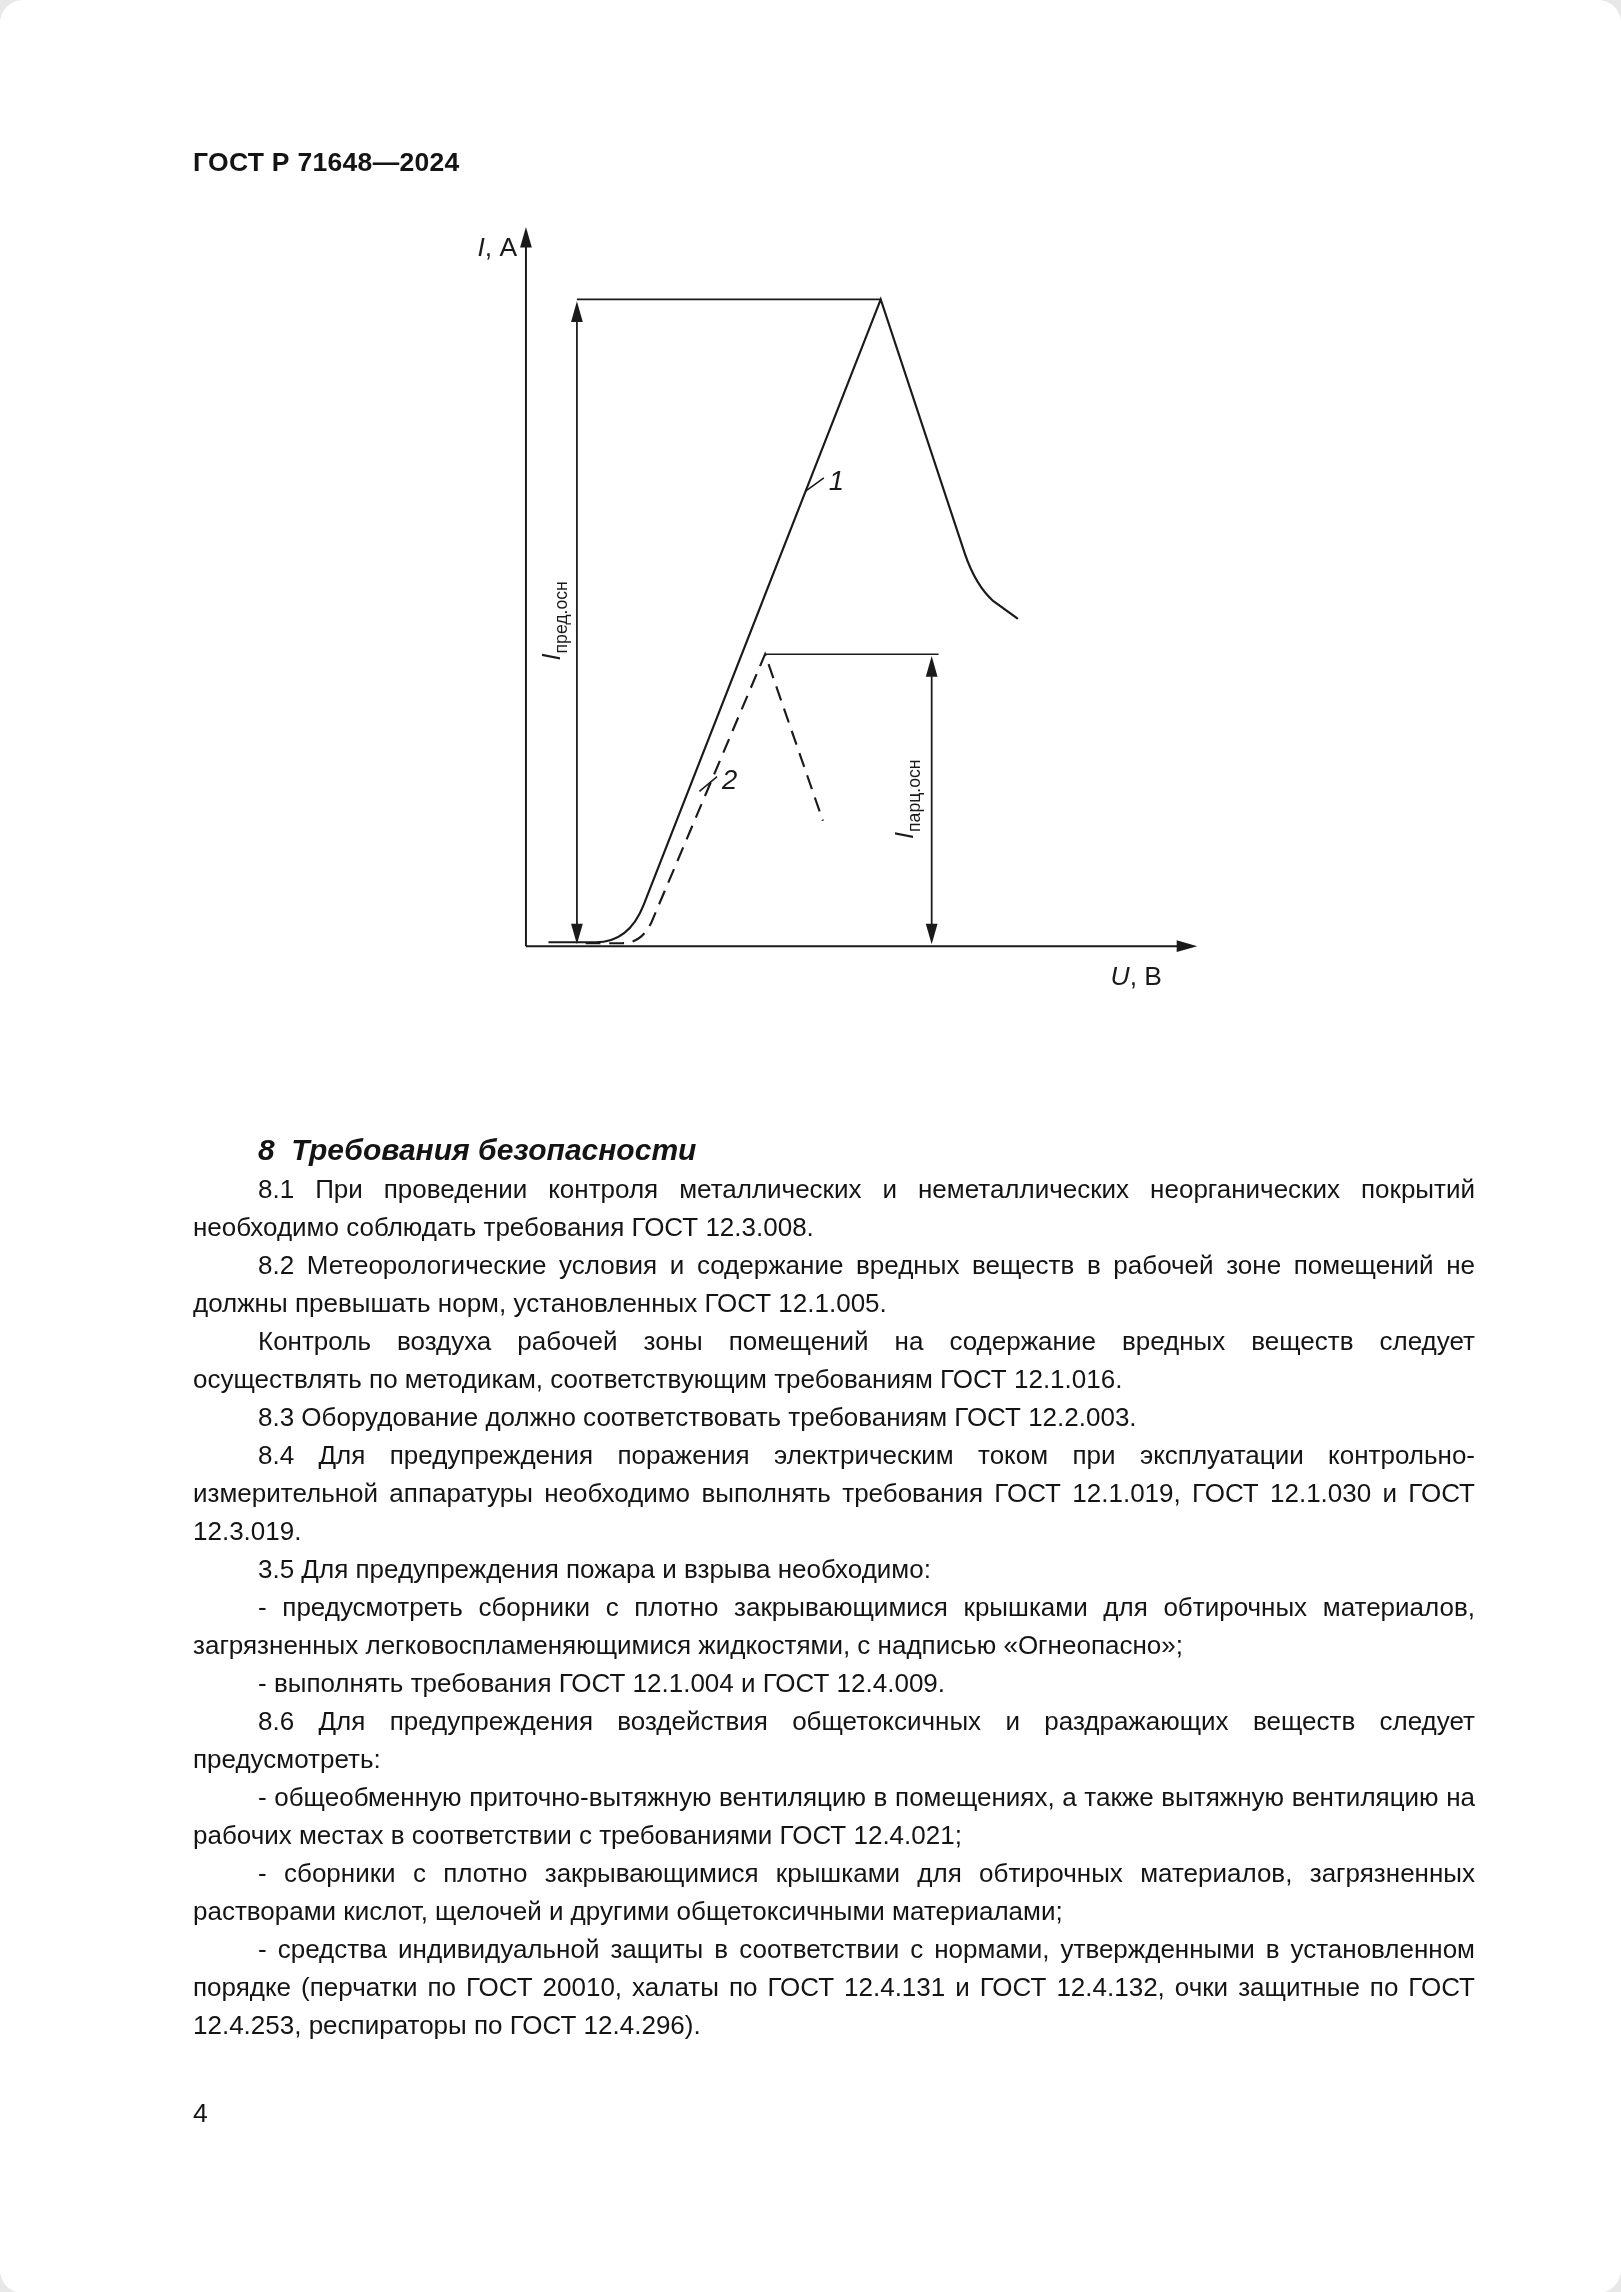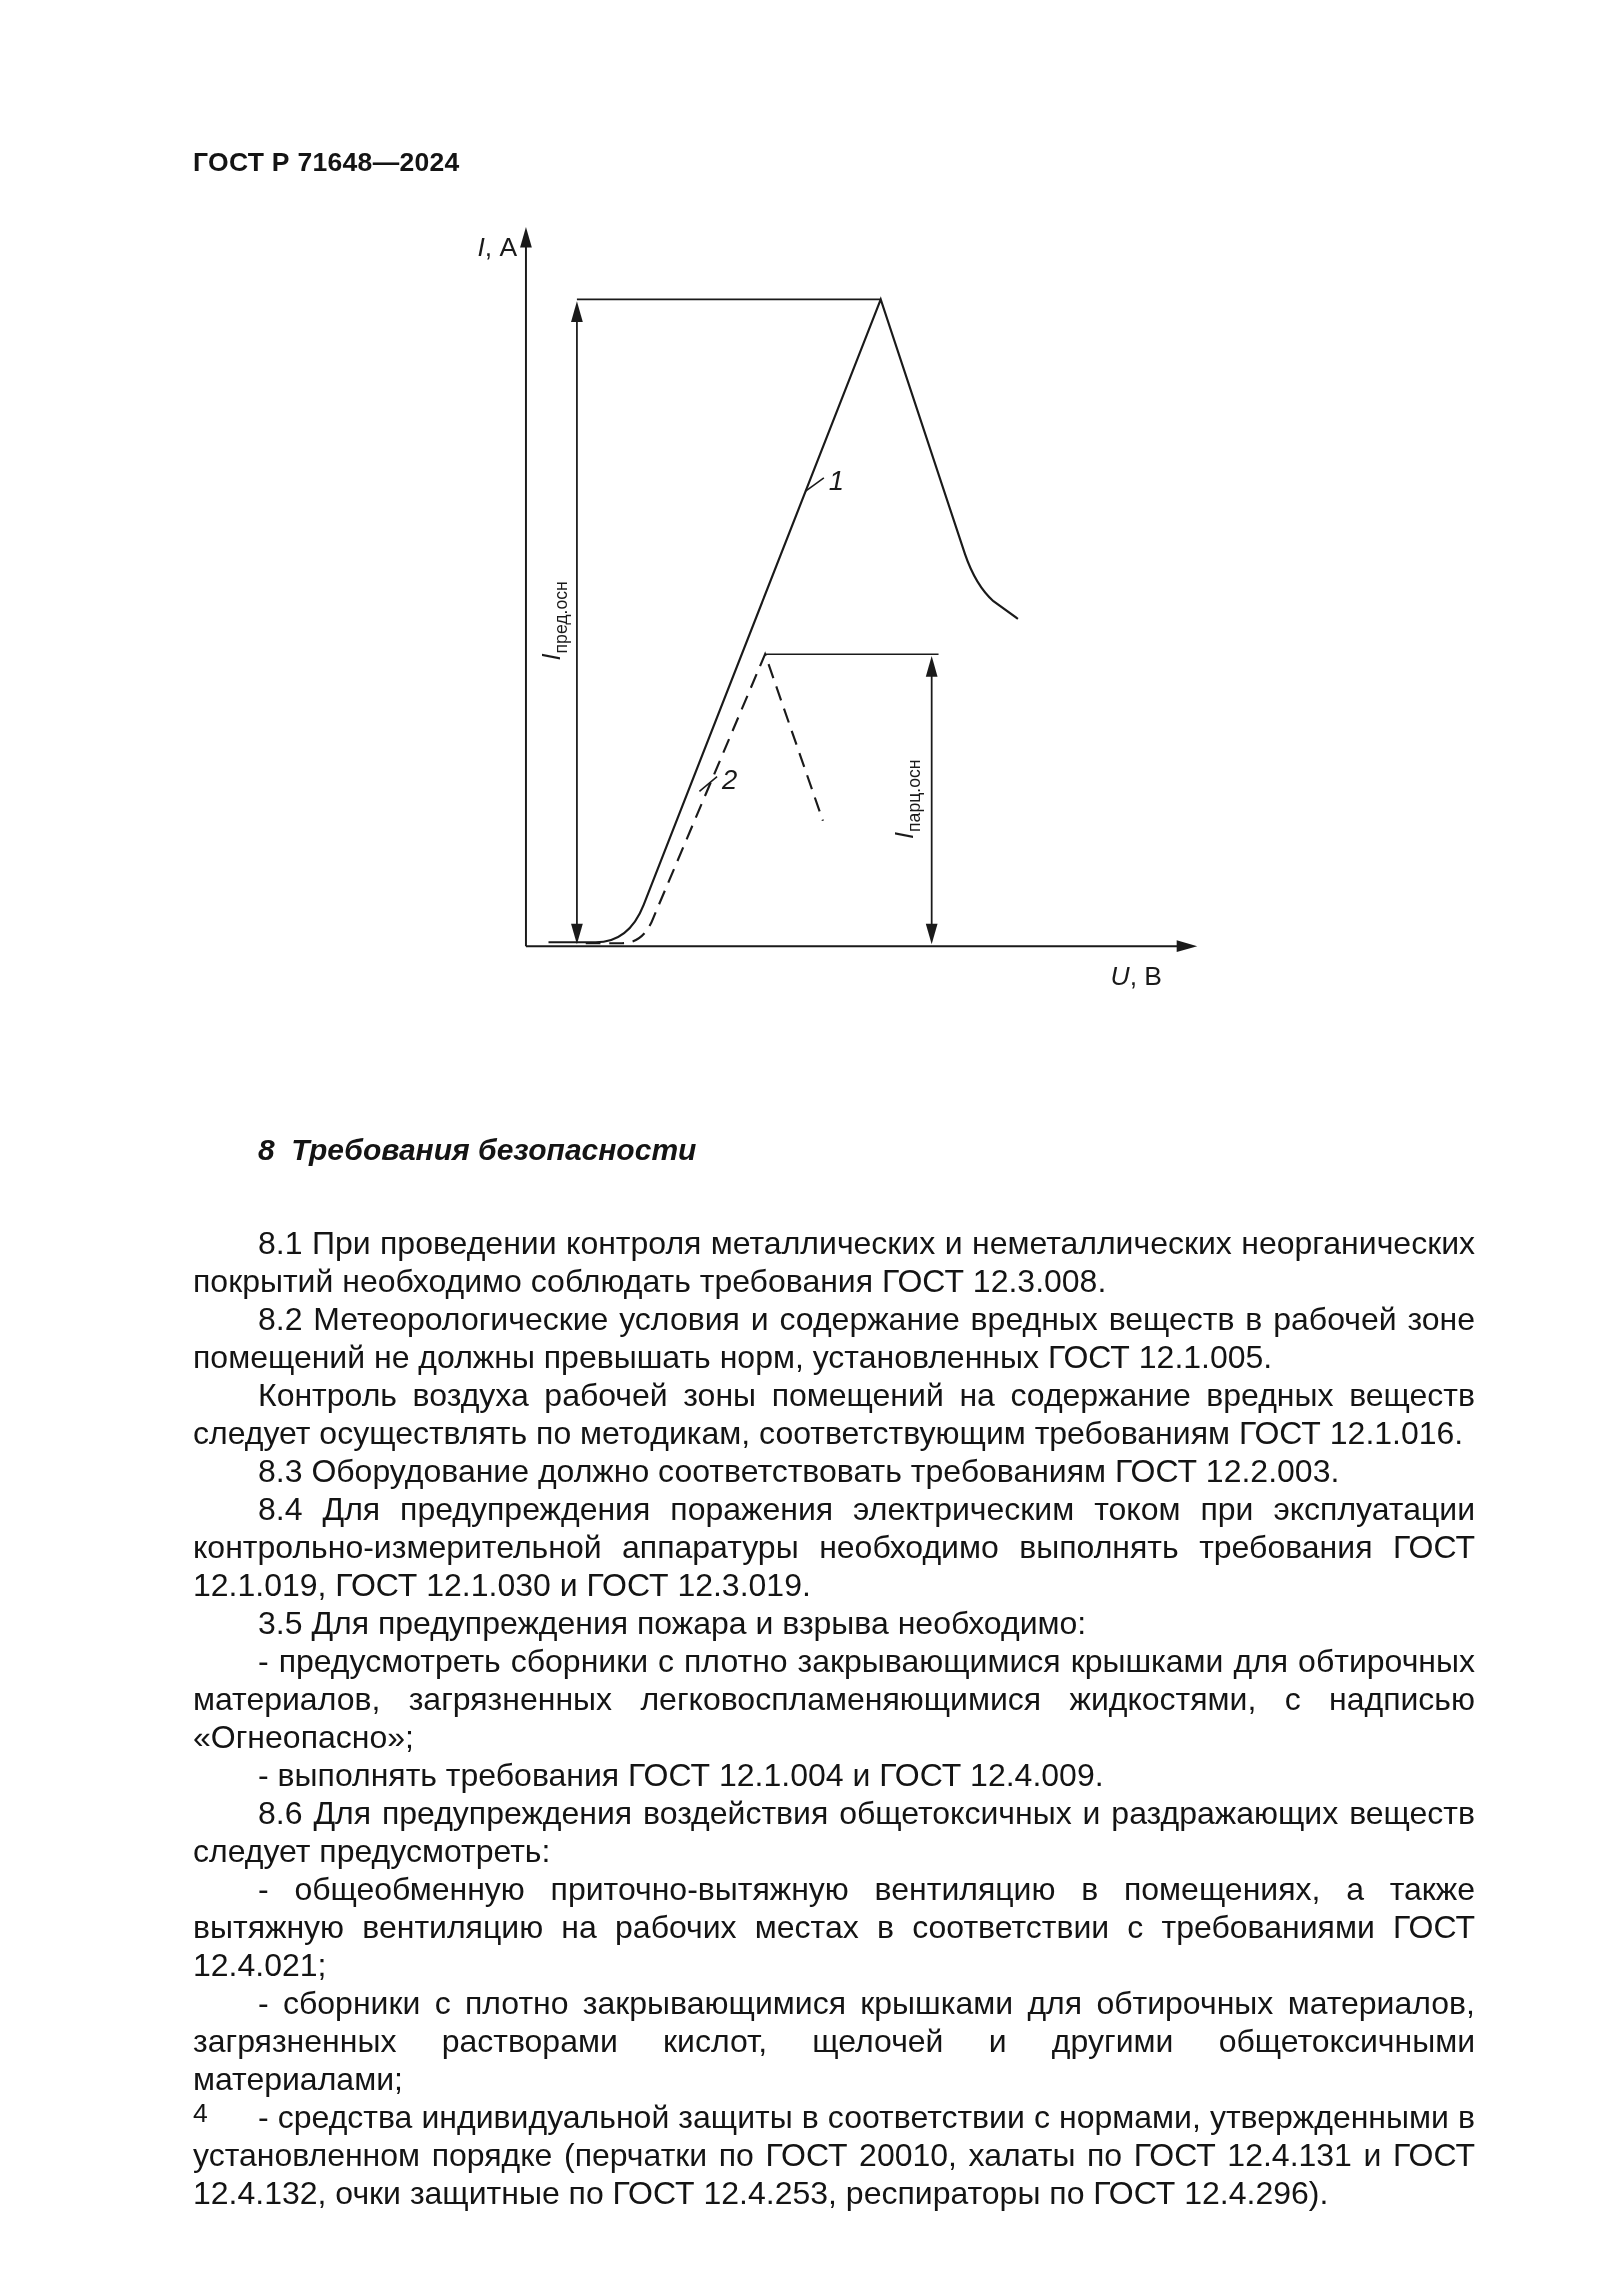--- a/index.html
+++ b/index.html
@@ -6,20 +6,21 @@
   html, body { background: #e8e8e8; }
   .page {
     position: relative;
     width: 1621px;
     height: 2293px;
     background: #ffffff;
     font-family: "Liberation Sans", sans-serif;
     color: #141414;
     overflow: hidden;
     margin: 0 auto;
+    border-radius: 23px;
   }
   .doc-header {
     position: absolute;
     left: 193px;
     top: 147px;
     font-size: 26.5px;
     font-weight: bold;
     letter-spacing: 0.3px;
   }
   .figure-svg {
@@ -49,23 +50,23 @@
     left: 258px;
     top: 1133px;
     font-size: 30px;
     font-weight: bold;
     white-space: pre-wrap;
     font-style: italic;
   }
   .body-text {
     position: absolute;
     left: 193px;
-    top: 1224px;
+    top: 1170px;
     width: 1282px;
-    font-size: 32px;
+    font-size: 26px;
     line-height: 38px;
     text-align: justify;
   }
   .body-text p { text-indent: 65px; margin: 0; }
   .page-number {
     position: absolute;
     left: 193px;
     top: 2098px;
     font-size: 26.5px;
   }

